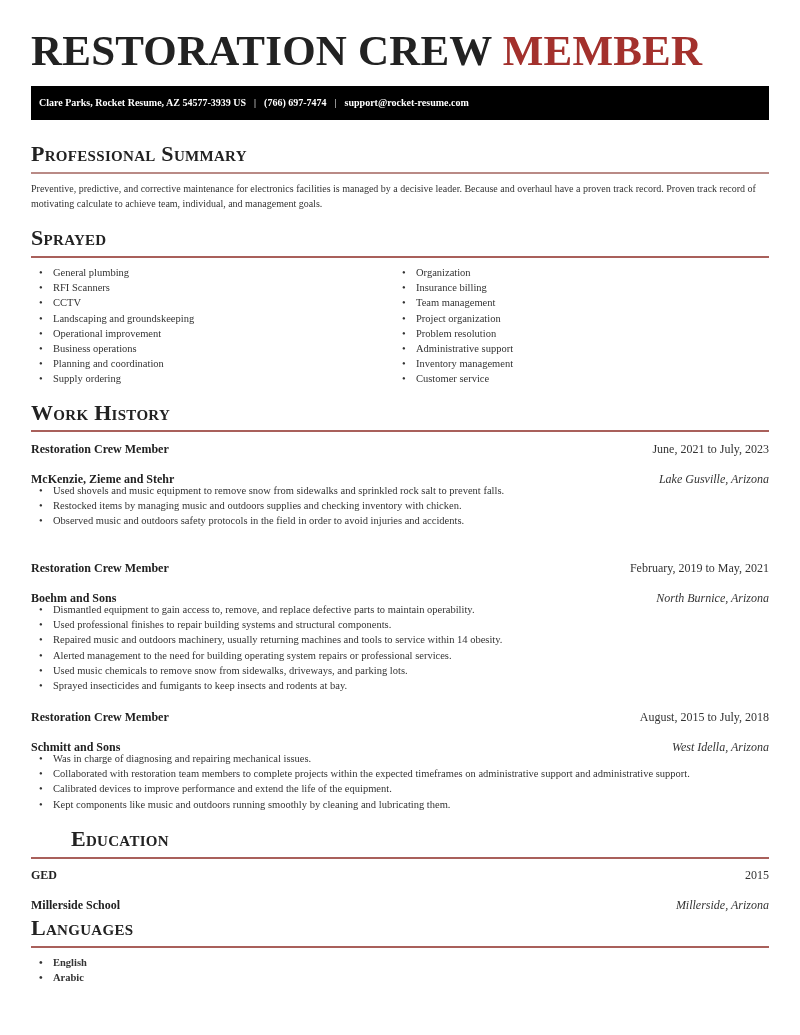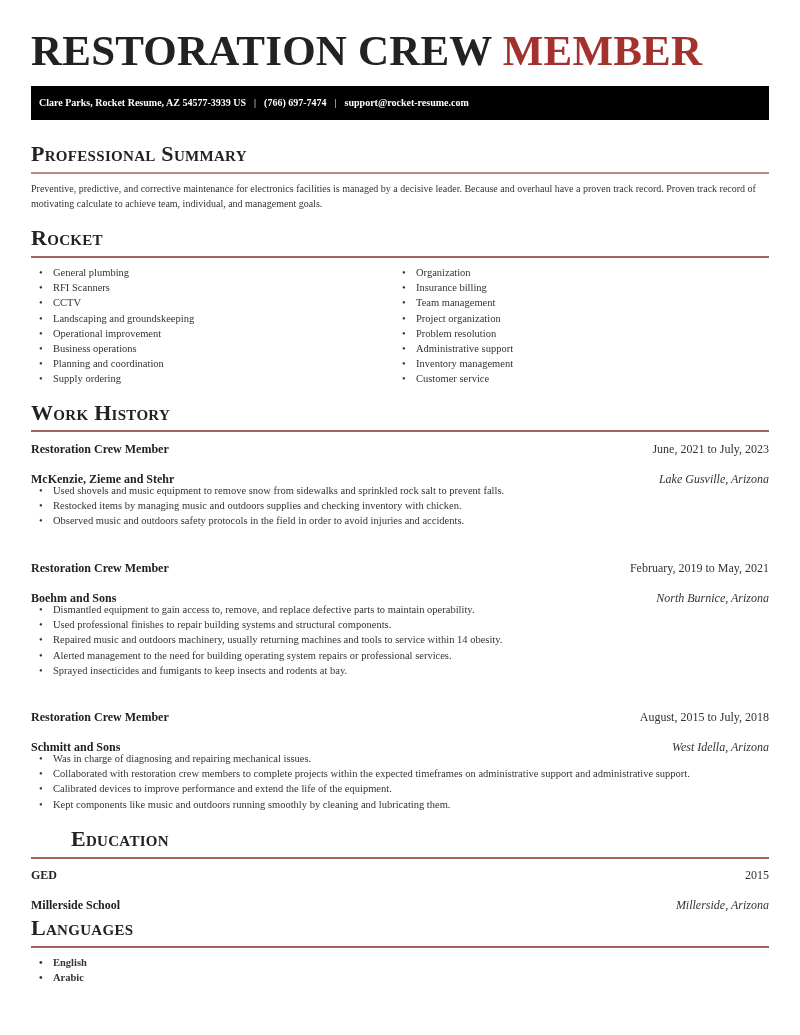--- a/index.html
+++ b/index.html
@@ -68,21 +68,21 @@
   </div>
 
   <div class="contact-bar">
     <span>Clare Parks, Rocket Resume, AZ 54577-3939 US</span><span class="sep">|</span><span>(766) 697-7474</span><span class="sep">|</span><span>support@rocket-resume.com</span>
   </div>
 
   <div class="section-title" style="top:141px;">Professional Summary</div>
   <div class="divider light" style="top:172px;"></div>
   <div class="summary">Preventive, predictive, and corrective maintenance for electronics facilities is managed by a decisive leader. Because and overhaul have a proven track record. Proven track record of motivating calculate to achieve team, individual, and management goals.</div>
 
-  <div class="section-title" style="top:225px;">Rocket</div>
+  <div class="section-title" style="top:225px;">Sprayed</div>
   <div class="divider" style="top:256px;"></div>
   <ul class="bullets" style="left:0; top:265px;">
     <li>General plumbing</li>
     <li>RFI Scanners</li>
     <li>CCTV</li>
     <li>Landscaping and groundskeeping</li>
     <li>Operational improvement</li>
     <li>Business operations</li>
     <li>Planning and coordination</li>
     <li>Supply ordering</li>
@@ -121,34 +121,35 @@
   </div>
   <div class="job-row" style="top:577px;">
     <span class="left">Boehm and Sons</span>
     <span class="right italic">North Burnice, Arizona</span>
   </div>
   <ul class="bullets" style="left:0; top:602px;">
     <li>Dismantled equipment to gain access to, remove, and replace defective parts to maintain operability.</li>
     <li>Used professional finishes to repair building systems and structural components.</li>
     <li>Repaired music and outdoors machinery, usually returning machines and tools to service within 14 obesity.</li>
     <li>Alerted management to the need for building operating system repairs or professional services.</li>
+    <li>Used music chemicals to remove snow from sidewalks, driveways, and parking lots.</li>
     <li>Sprayed insecticides and fumigants to keep insects and rodents at bay.</li>
   </ul>
 
   <div class="job-row" style="top:708px;">
     <span class="left">Restoration Crew Member</span>
     <span class="right">August, 2015 to July, 2018</span>
   </div>
   <div class="job-row" style="top:726px;">
     <span class="left">Schmitt and Sons</span>
     <span class="right italic">West Idella, Arizona</span>
   </div>
   <ul class="bullets" style="left:0; top:751px;">
     <li>Was in charge of diagnosing and repairing mechanical issues.</li>
-    <li>Collaborated with restoration crew members to complete projects within the expected timeframes on administrative support and administrative support.</li>
+    <li>Collaborated with restoration team members to complete projects within the expected timeframes on administrative support and administrative support.</li>
     <li>Calibrated devices to improve performance and extend the life of the equipment.</li>
     <li>Kept components like music and outdoors running smoothly by cleaning and lubricating them.</li>
   </ul>
 
   <div class="section-title" style="top:826px;margin-left:40px;">Education</div>
   <div class="divider" style="top:857px;"></div>
   <div class="job-row" style="top:866px;">
     <span class="left">GED</span>
     <span class="right">2015</span>
   </div>

